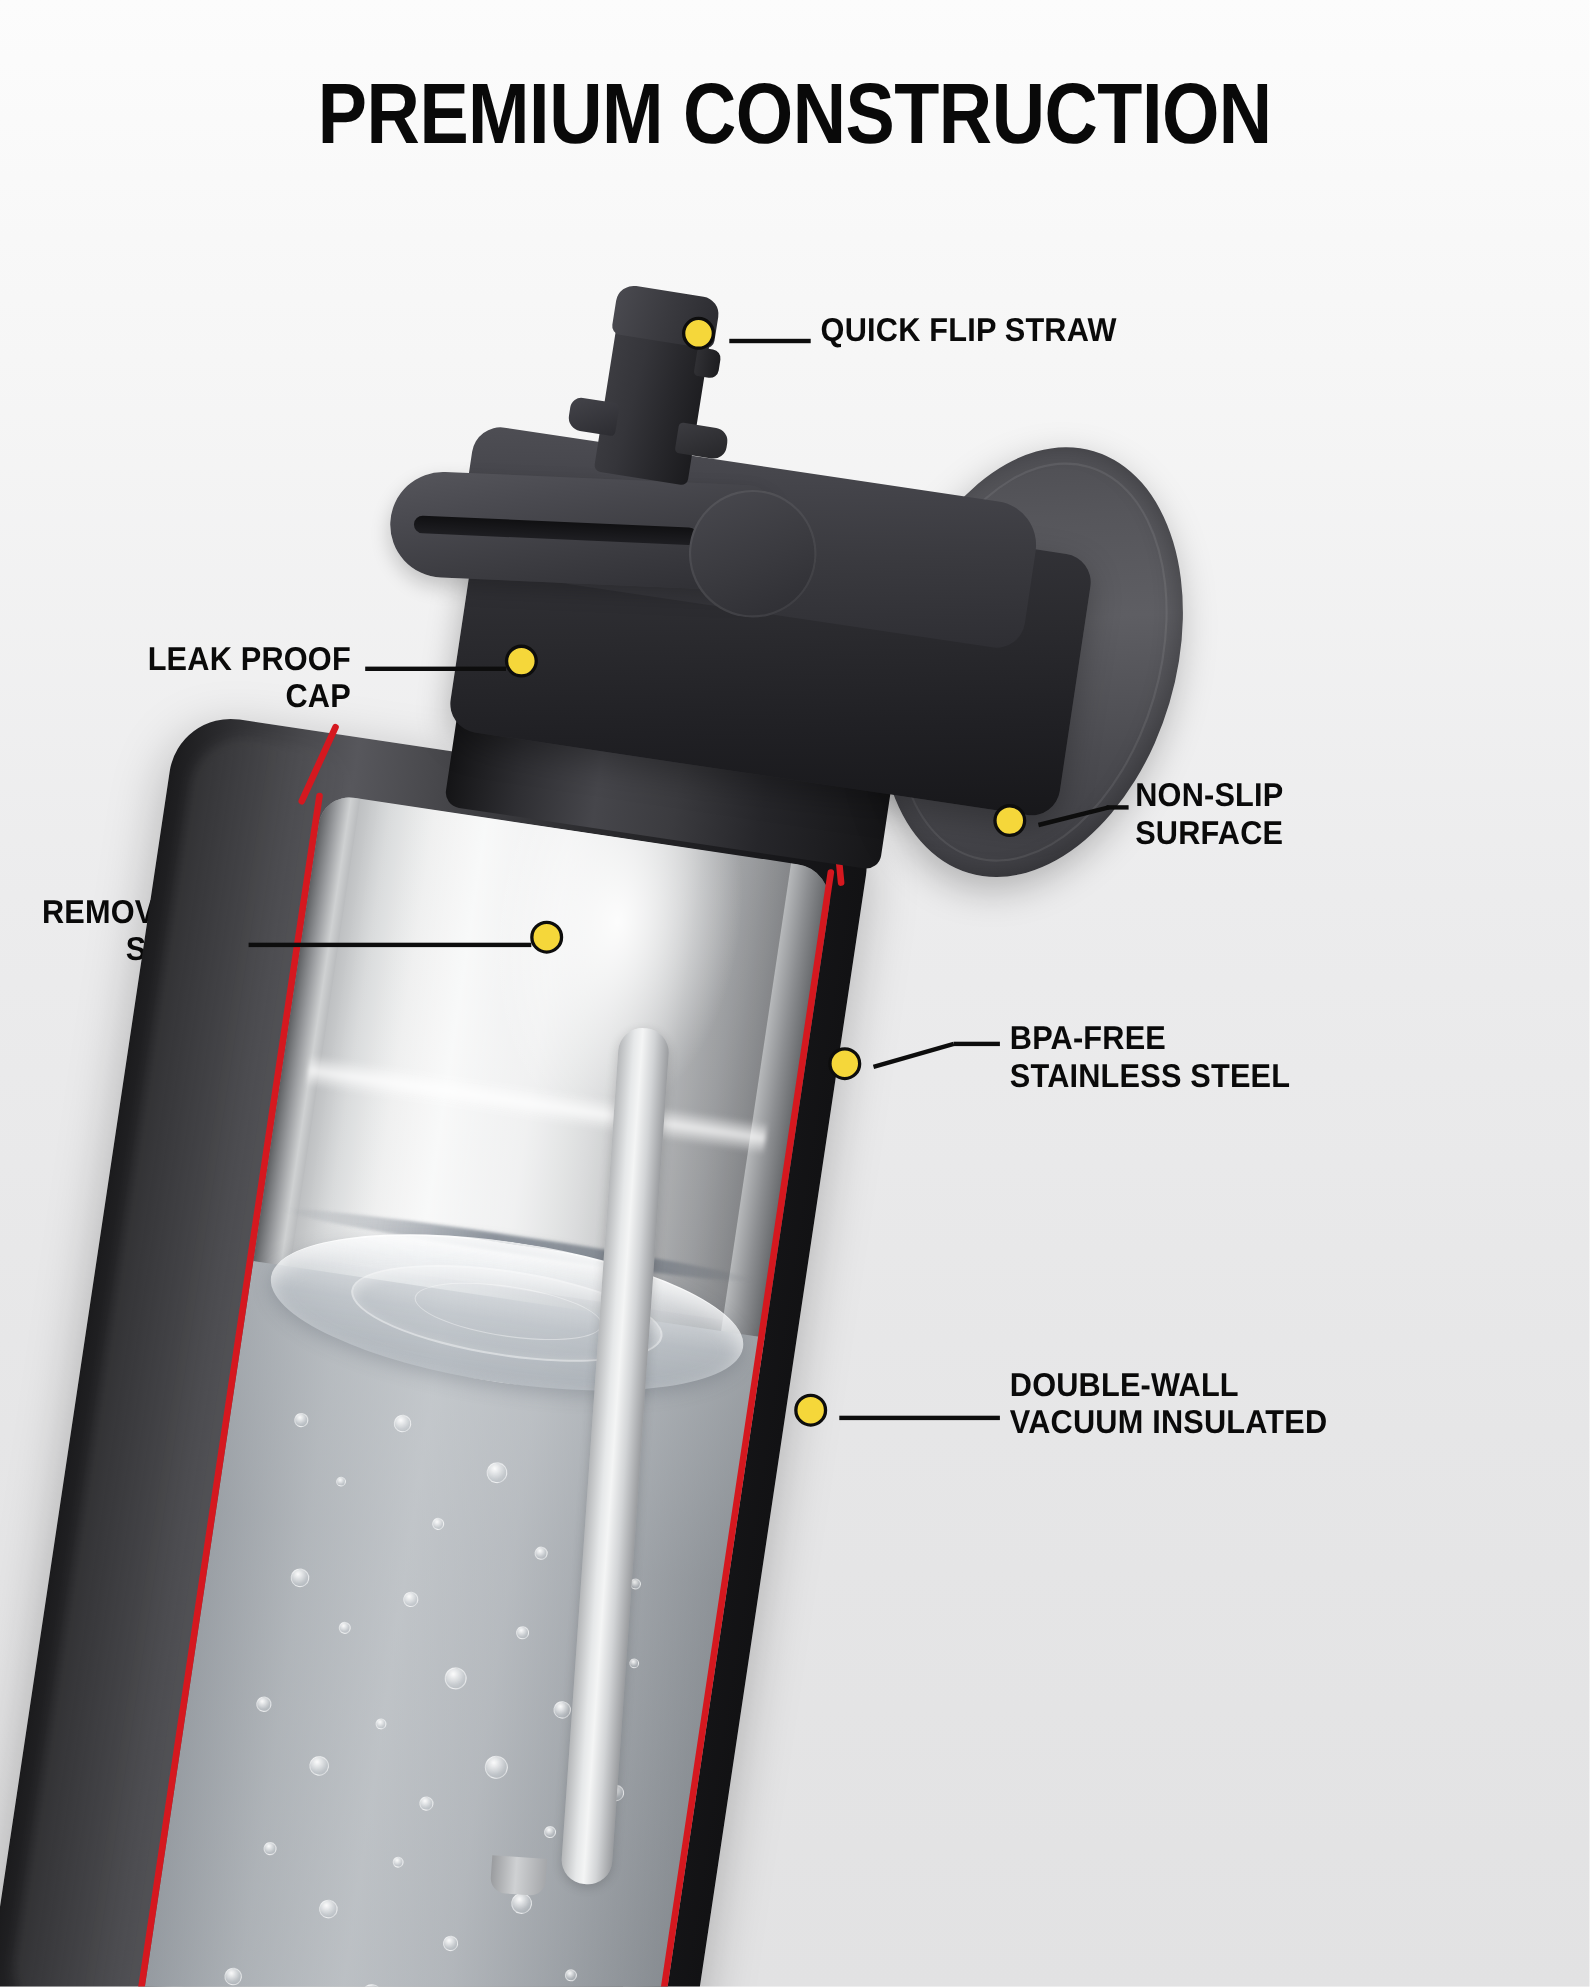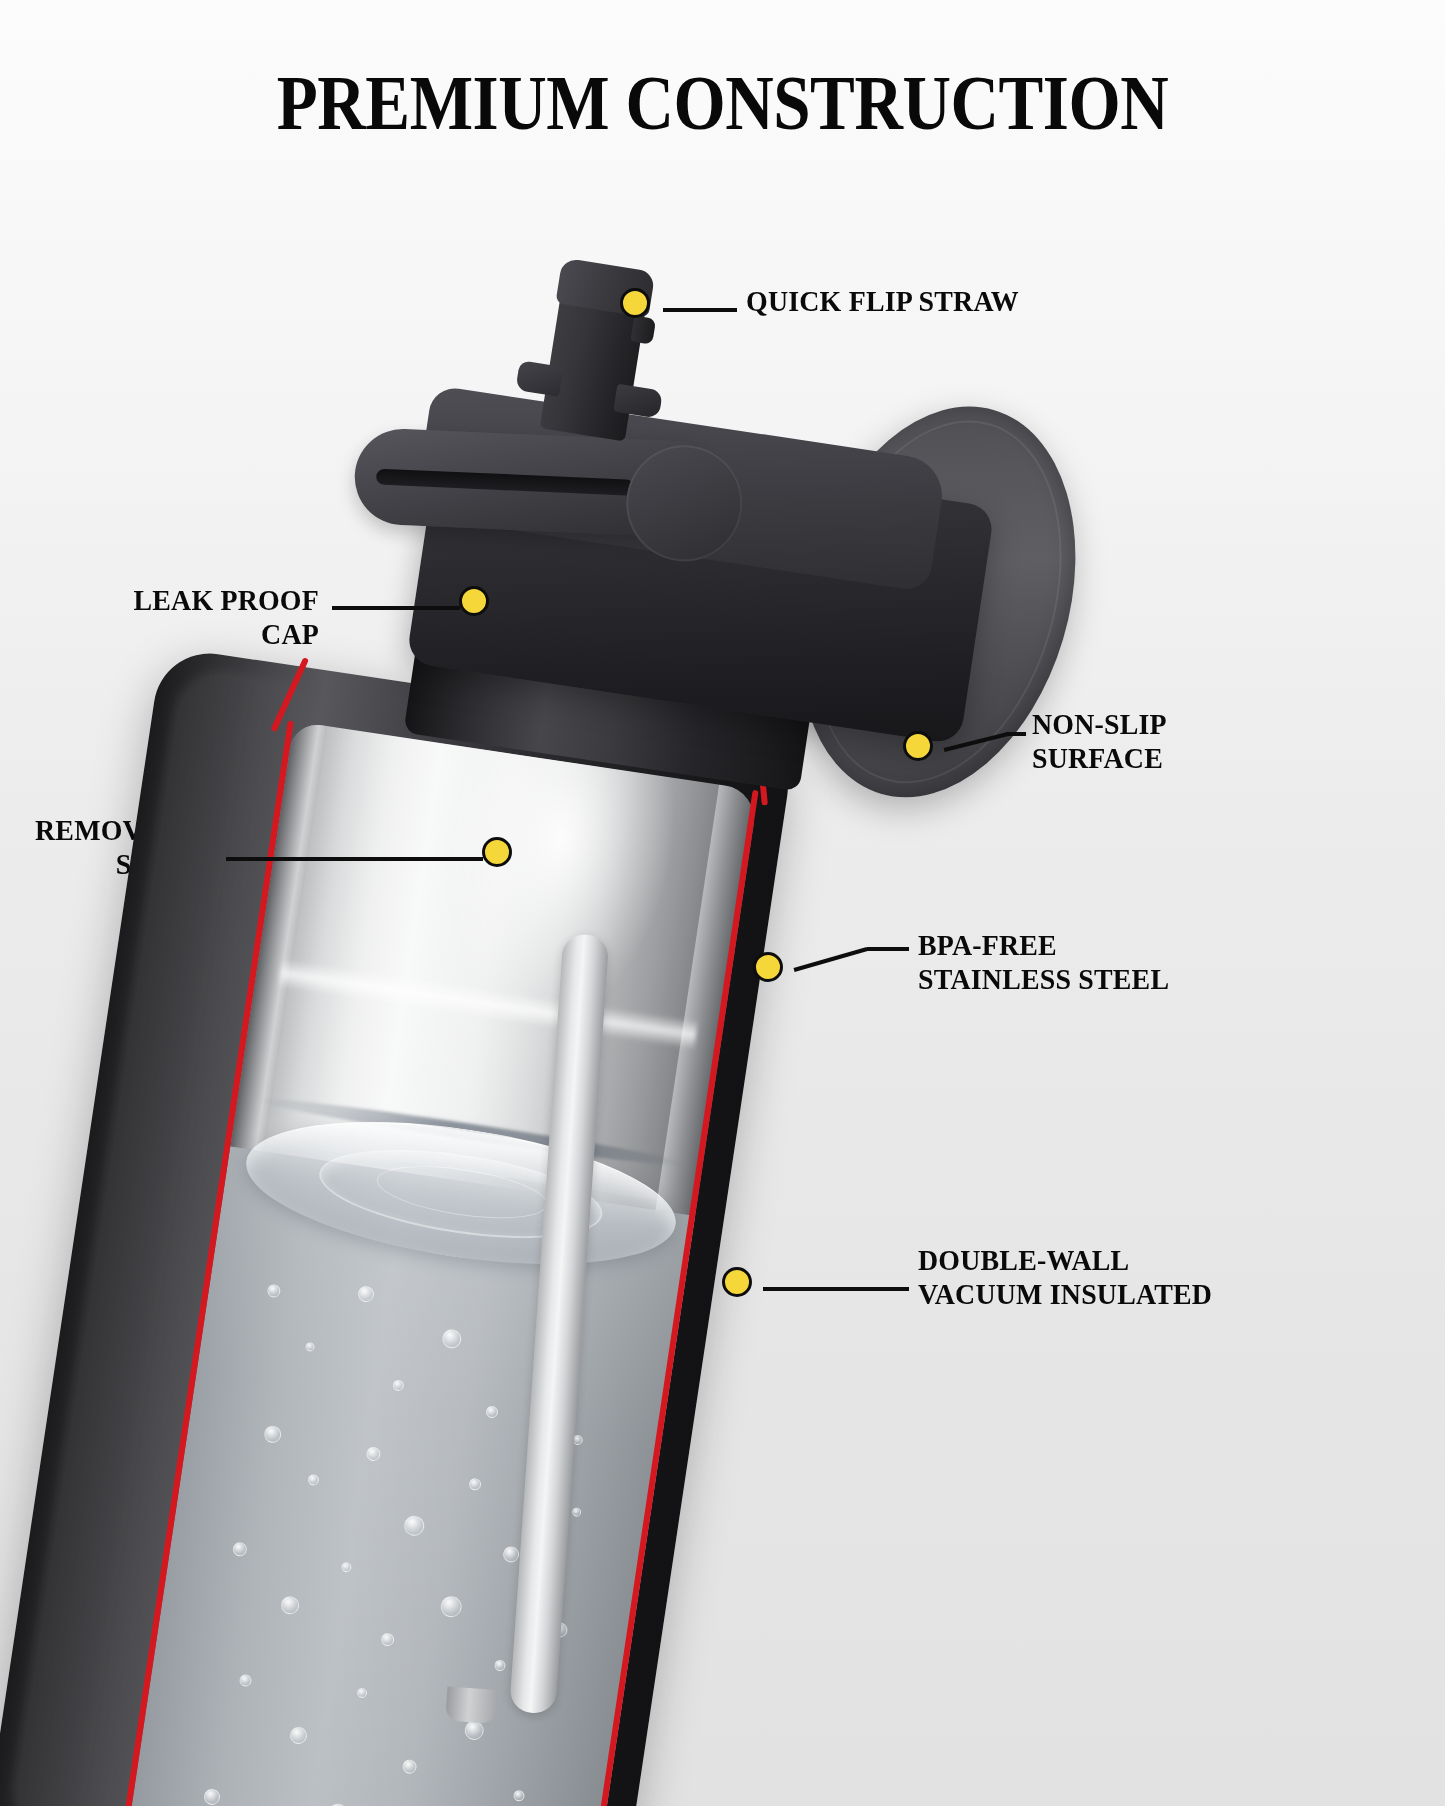--- a/index.html
+++ b/index.html
@@ -2,21 +2,21 @@
 <html><head>
 <meta charset="utf-8">
 <style>
   * { margin:0; padding:0; box-sizing:border-box; }
   html,body { width:1445px; height:1806px; overflow:hidden; }
   body {
     font-family:"Liberation Sans", sans-serif;
     background:linear-gradient(180deg,#fcfcfc 0%,#f6f6f6 18%,#ececed 45%,#e6e6e7 72%,#e2e2e3 100%);
     position:relative;
   }
-  #stage { position:absolute; inset:0;font-family:Liberation Serif, serif; }
+  #stage { position:absolute; inset:0; }
 
   
   .title {
     position:absolute; left:0; right:0; top:58px;
     text-align:center;
     font-size:78px;
     font-weight:700;
     letter-spacing:-0.5px;
     color:#090909;
     transform:scaleX(0.86);

